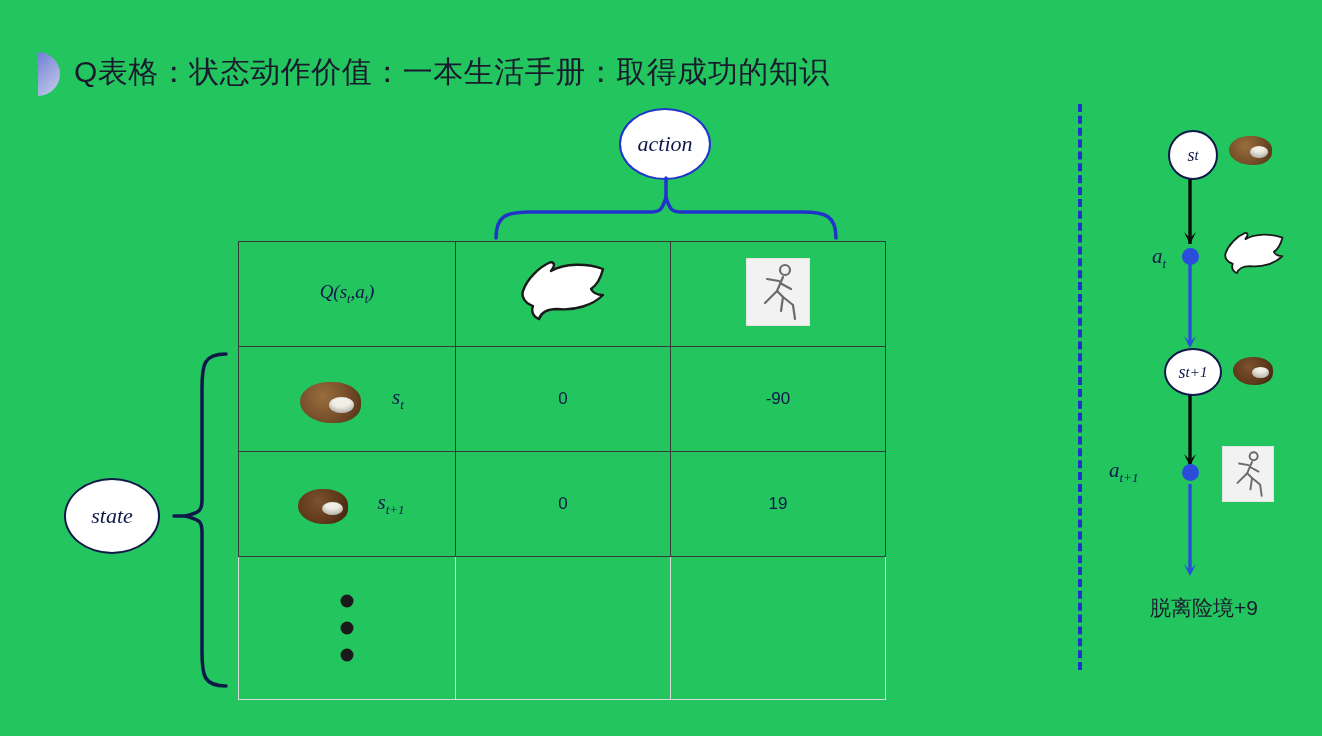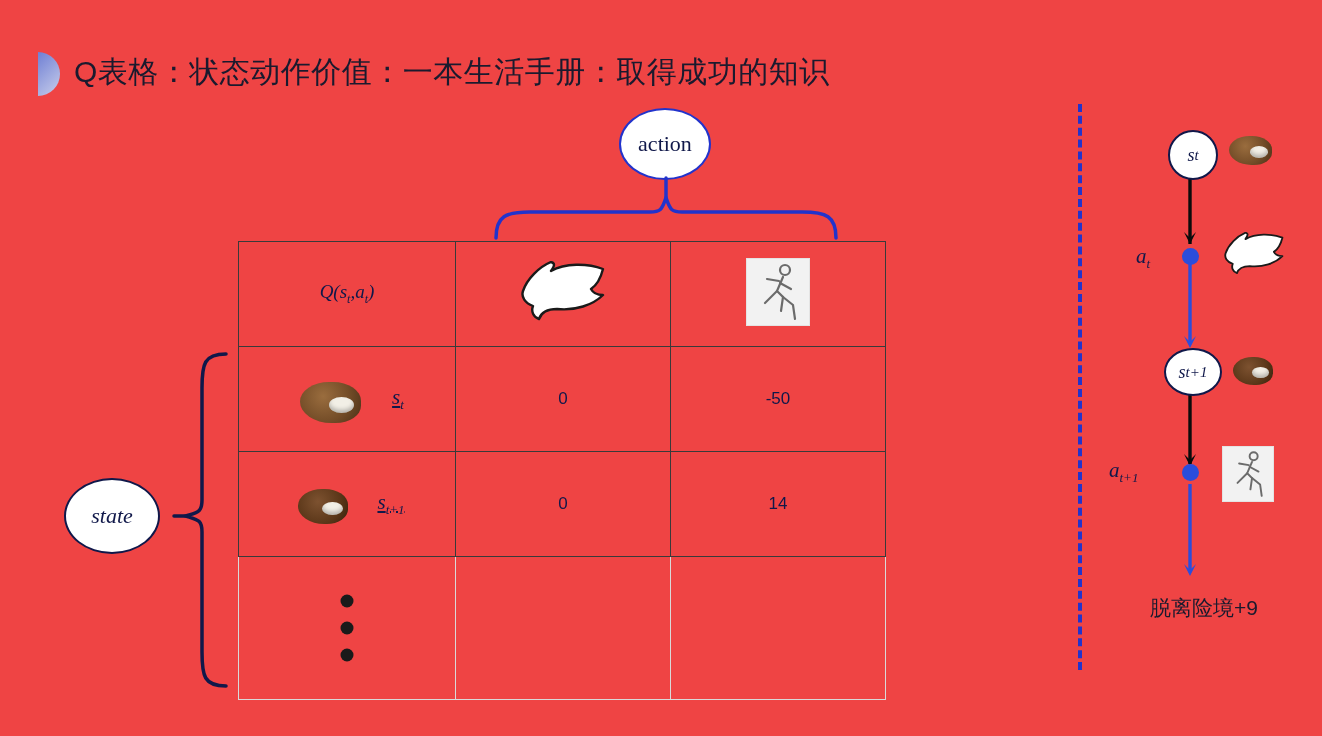--- a/index.html
+++ b/index.html
@@ -10,21 +10,21 @@
   body {
     width: 1322px;
     height: 736px;
     position: relative;
     font-family: "Liberation Sans", sans-serif;
     overflow: hidden;
   }
   #slide {
     position: absolute;
     inset: 0;
-    background: #ef4444;
+    background: #22c55e;
   }
 
   
   #title-bullet {
     position: absolute;
     left: 38px;
     top: 52px;
     width: 22px;
     height: 44px;
     background: linear-gradient(135deg, #6f7fd4 0%, #c9cfeb 100%);
@@ -78,21 +78,20 @@
     display: flex;
     align-items: center;
     justify-content: center;
     gap: 18px;
   }
   .state-label {
     font-family: "Liberation Serif", serif;
     font-style: italic;
     font-size: 21px;
     color: #10184a;
-    text-decoration: underline;
   }
   .state-label sub { font-size: 13px; }
   .value-cell { font-size: 17px; color: #10184a; }
 
   
   .bear {
     width: 84px;
     height: 62px;
     border-radius: 3px;
     background:
@@ -171,20 +170,21 @@
     left: 619px;
     top: 108px;
     width: 88px;
     height: 68px;
     border: 2.5px solid #2233cc;
     border-radius: 50%;
     display: flex;
     align-items: center;
     justify-content: center;
     font-family: "Liberation Serif", serif;
+    font-style: italic;
     font-size: 22px;
     color: #10184a;
     background: #fff;
   }
   #action-brace {
     position: absolute;
     left: 490px;
     top: 172px;
     width: 352px;
     height: 70px;
@@ -323,34 +323,34 @@
     <tr>
       <td class="col-state">
         <div class="state-cell-inner">
           <span class="bear"></span>
           <span class="state-label">
             <span>s</span><sub>t</sub>
           </span>
         </div>
       </td>
       <td class="col-a1 value-cell">0</td>
-      <td class="col-a2 value-cell">-50</td>
+      <td class="col-a2 value-cell">-90</td>
     </tr>
 
     <tr>
       <td class="col-state">
         <div class="state-cell-inner">
           <span class="bear small dark"></span>
           <span class="state-label">
             <span>s</span><sub>t+1</sub>
           </span>
         </div>
       </td>
       <td class="col-a1 value-cell">0</td>
-      <td class="col-a2 value-cell">14</td>
+      <td class="col-a2 value-cell">19</td>
     </tr>
 
     <tr class="dots-row">
       <td class="col-state">
         <span class="vdots">
           <span></span>
               <span></span>
               <span></span>
         </span>
       </td>
@@ -373,21 +373,21 @@
       <path d="M90 380 L90 468" stroke="#2b4ddb" stroke-width="3.4"></path>
       <path d="M90 472 l-6 -12 l6 6 l6 -6 z" fill="#2b4ddb"></path>
     </svg>
 
     <div class="node-circle" style="left:68px; top:26px; width:46px; height:46px;">
       <span>s</span>
         <sub>t</sub>
     </div>
     <span class="bear thumb" style="position:absolute; left:122px; top:22px;"></span>
 
-    <span class="node-label" style="left:36px; top:140px;">
+    <span class="node-label" style="left:52px; top:140px;">
       <span>a</span><sub>t</sub>
     </span>
     <span class="node-dot" style="left:82px; top:144px;"></span>
     <span style="position:absolute; left:118px; top:128px;">
       <svg width="72" height="44" viewBox="0 0 92 62">
         <path d="M86 8 C70 2 48 2 34 10 C38 4 38 2 34 1 C22 6 10 18 6 30 C4 36 8 42 16 45 C14 50 16 56 22 58 C24 52 30 48 40 48 C58 50 76 44 86 34 C80 34 76 32 74 28 C80 24 84 16 86 8 Z" fill="#ffffff" stroke="#1a1a1a" stroke-width="2.6" stroke-linejoin="round"></path>
       </svg>
     </span>
 
     <div class="node-circle" style="left:64px; top:244px; width:54px; height:44px;">

